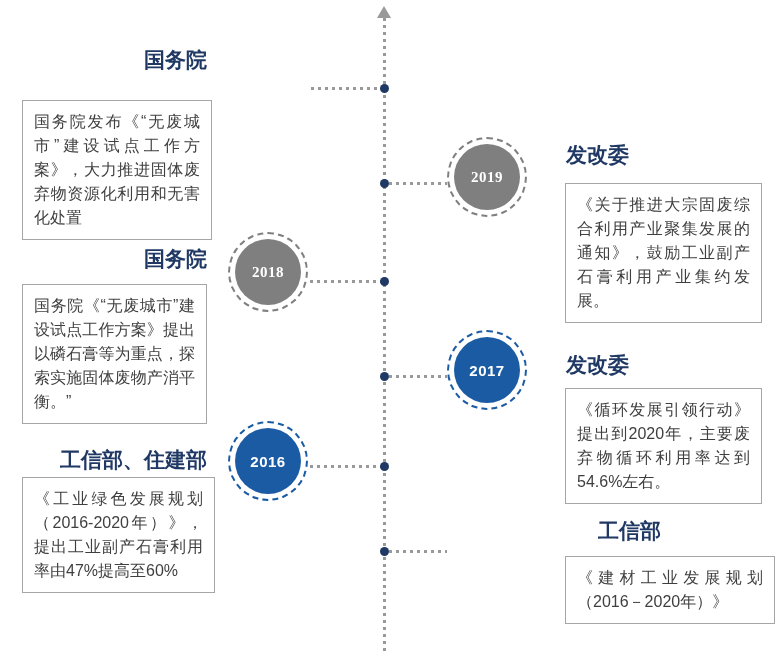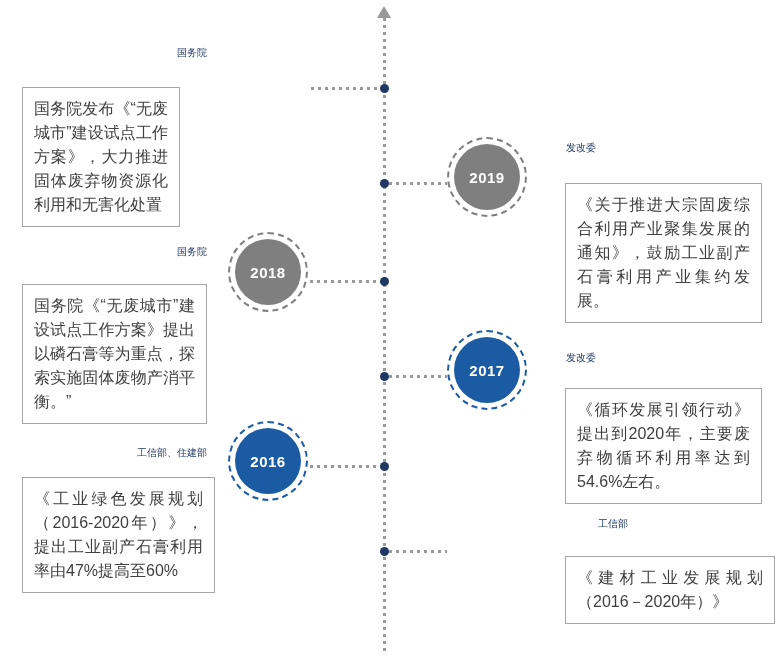--- a/index.html
+++ b/index.html
@@ -29,34 +29,34 @@
     border-bottom:12px solid var(--line);
   }
 
   
   .ring{
     position:absolute;width:80px;height:80px;border-radius:50%;
     border:2px dashed var(--gray);
     display:flex;align-items:center;justify-content:center;
   }
   .ring.c-blue{border-color:var(--blue);}
-  .ring.c-gray{border-color:var(--gray);}
+  .ring.c-gray{border-color:var(--gray);font-family:Liberation Serif, serif;}
   .circle{
     width:66px;height:66px;border-radius:50%;
     display:flex;align-items:center;justify-content:center;
     background:var(--gray);
   }
   .ring.c-blue .circle{background:var(--blue);}
   .ring.c-gray .circle{background:var(--gray);}
   .year{color:#ffffff;font-weight:bold;font-size:15px;letter-spacing:.5px;}
 
   
   .agency{
-    position:absolute;font-weight:normal;color:var(--navy);
-    font-size:10px;line-height:1.3;
+    position:absolute;font-weight:bold;color:var(--navy);
+    font-size:21px;line-height:1.3;
   }
 
   
   .box{
     position:absolute;border:1px solid var(--border);background:#ffffff;
     color:var(--text);font-size:16px;line-height:1.5;
     padding:9px 11px;text-align:justify;
   }
 
   
@@ -65,21 +65,21 @@
     background-image:repeating-linear-gradient(to right,var(--line) 0 3px,transparent 3px 7px);
   }
   .node{
     position:absolute;width:9px;height:9px;border-radius:50%;
     background:var(--navy);
   }
 
   
   .i0-ring{left:229px;top:37px}
   .i0-agency{left:40px;top:46px;width:167px;text-align:right}
-  .i0-box{left:22px;top:87px;width:158px}
+  .i0-box{left:22px;top:100px;width:190px}
   .i0-conn{left:311px;top:87px;width:72px}
   .i0-node{left:380px;top:84px}
 
   .i1-ring{left:447px;top:137px}
   .i1-agency{left:566px;top:141px;width:190px;text-align:left}
   .i1-box{left:565px;top:183px;width:197px}
   .i1-conn{left:389px;top:182px;width:58px}
   .i1-node{left:380px;top:179px}
 
   .i2-ring{left:228px;top:232px}

